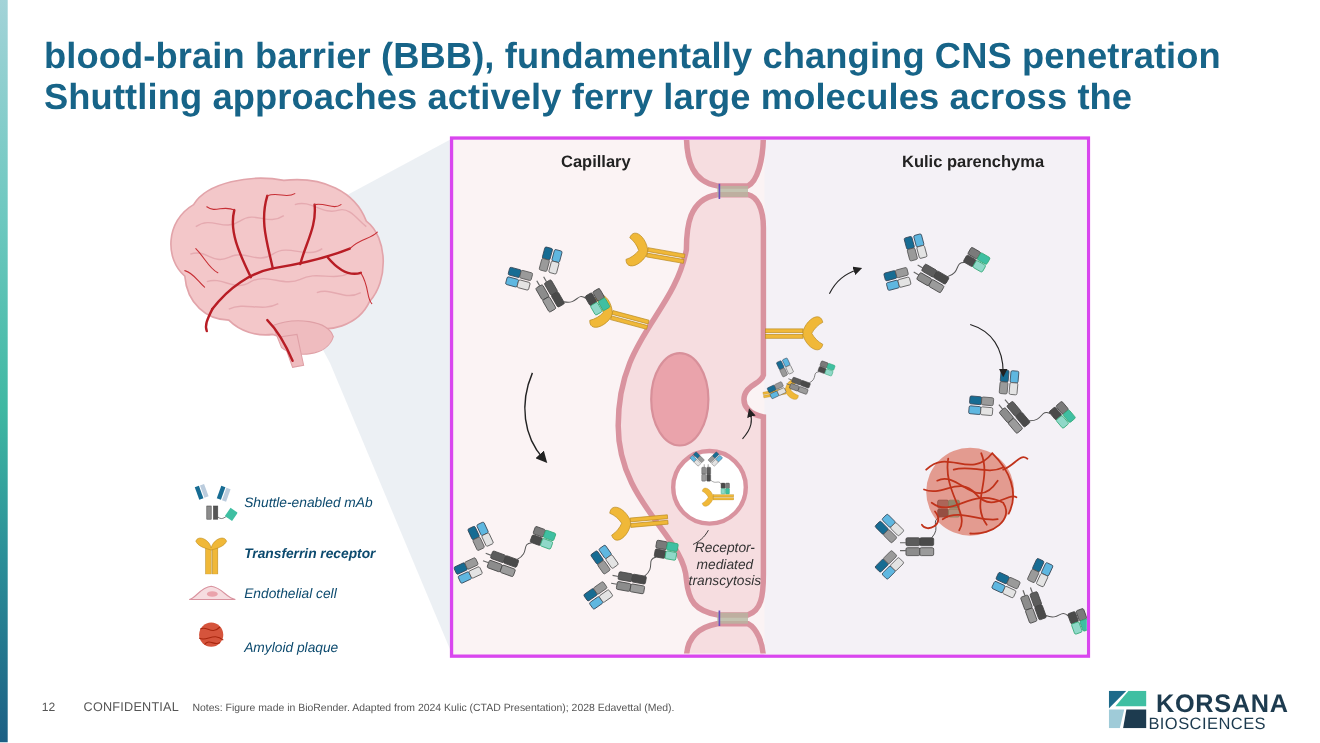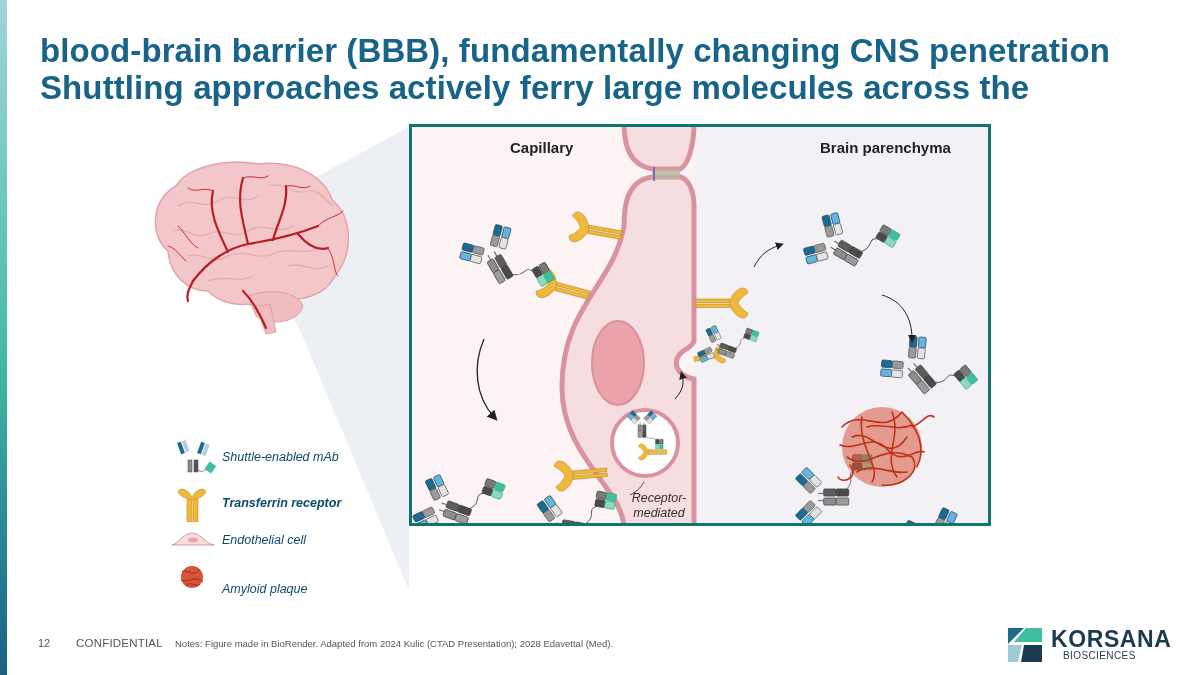--- a/index.html
+++ b/index.html
@@ -4,41 +4,41 @@
 <style>
   * { margin:0; padding:0; box-sizing:border-box; }
   html, body { width:1200px; height:675px; overflow:hidden; background:#ffffff; }
   body { position:relative; font-family:"Liberation Sans", sans-serif; }
   .stripe { position:absolute; left:0; top:0; width:7px; height:675px;
     background:linear-gradient(to bottom,#a3d3d8 0%,#6cc8bf 30%,#3fb8a2 55%,#2b8f98 75%,#1c5f84 100%); }
   .title { position:absolute; left:40px; top:32px; width:1150px; color:#176488;
     font-weight:bold; font-size:33px; line-height:37px; letter-spacing:0.1px; }
   .title div { white-space:nowrap; }
   .cone { position:absolute; left:0; top:0; }
-  .panel { position:absolute; left:409px; top:124px; width:582px; height:402px;
-    border:3px solid #0f766e; overflow:hidden; background:#fbf3f4; }
+  .panel { position:absolute; left:409px; top:124px; width:582px; height:474px;
+    border:3px solid #d946ef; overflow:hidden; background:#fbf3f4; }
   .panel .right-bg { position:absolute; left:283px; top:0; width:300px; height:100%; background:#f4f1f6; }
   .panel svg.art { position:absolute; left:0; top:0; }
   .lbl { position:absolute; font-weight:bold; font-size:15px; color:#222; }
   .lbl-cap { left:98px; top:12px; }
   .lbl-brain { left:408px; top:12px; }
   .rmt { position:absolute; left:205px; top:364px; width:84px; text-align:center;
     font-style:italic; font-size:12.5px; line-height:15px; color:#333; }
   .legend { position:absolute; left:170px; top:440px; }
   .leg-item { position:absolute; left:0; height:30px; width:220px; }
   .leg-item svg { position:absolute; left:0; top:0; }
   .leg-text { position:absolute; left:52px; font-style:italic; font-size:12.5px; color:#0c4a6e; white-space:nowrap; }
   .footer { position:absolute; top:637px; font-size:11px; color:#555; white-space:nowrap; }
   .f-page { left:38px; }
   .f-conf { left:76px; font-size:11.5px; letter-spacing:0.2px; }
   .f-notes { left:175px; font-size:9.5px; top:638px; }
   .logo { position:absolute; left:1008px; top:628px; width:170px; height:36px; }
   .logo svg { position:absolute; left:0; top:0; }
   .logo-name { position:absolute; left:43px; top:-2px; font-size:23px; font-weight:bold; letter-spacing:0.6px; color:#1d3b4f; }
-  .logo-sub { position:absolute; left:55px; top:22px; font-size:10px; letter-spacing:0.4px; color:#1d3b4f; }
+  .logo-sub { position:absolute; left:36px; top:22px; font-size:15px; letter-spacing:0.4px; color:#1d3b4f; }
 </style>
 </head>
 <body>
 
 <div class="stripe"></div>
 
 <div class="title">
   <div>blood-brain barrier (BBB), fundamentally changing CNS penetration</div>
   <div>Shuttling approaches actively ferry large molecules across the</div>
 </div>
@@ -212,21 +212,21 @@
     </g>
 
     <path d="M72,212 C60,240 64,270 82,290" fill="none" stroke="#222" stroke-width="1.3" marker-end="url(#arrowhead)"></path>
     <path d="M263,272 C272,262 272,255 270,248" fill="none" stroke="#222" stroke-width="1" marker-end="url(#arrowhead)"></path>
     <path d="M342,140 C348,128 356,122 368,118" fill="none" stroke="#222" stroke-width="1" marker-end="url(#arrowhead)"></path>
     <path d="M470,168 C490,174 500,190 500,212" fill="none" stroke="#222" stroke-width="1" marker-end="url(#arrowhead)"></path>
     <path d="M232,355 C228,362 224,365 218,368" fill="none" stroke="#222" stroke-width="0.8"></path>
   </svg>
 
   <div class="lbl lbl-cap">Capillary</div>
-  <div class="lbl lbl-brain">Brain parenchyma</div>
+  <div class="lbl lbl-brain">Kulic parenchyma</div>
   <div class="rmt">
     <div>Receptor-</div>
     <div>mediated</div>
     <div>transcytosis</div>
   </div>
 </div>
 
 <div class="legend">
   <div class="leg-item" style="top:0;">
     <svg width="46" height="36" viewBox="-23 -18 46 36">

